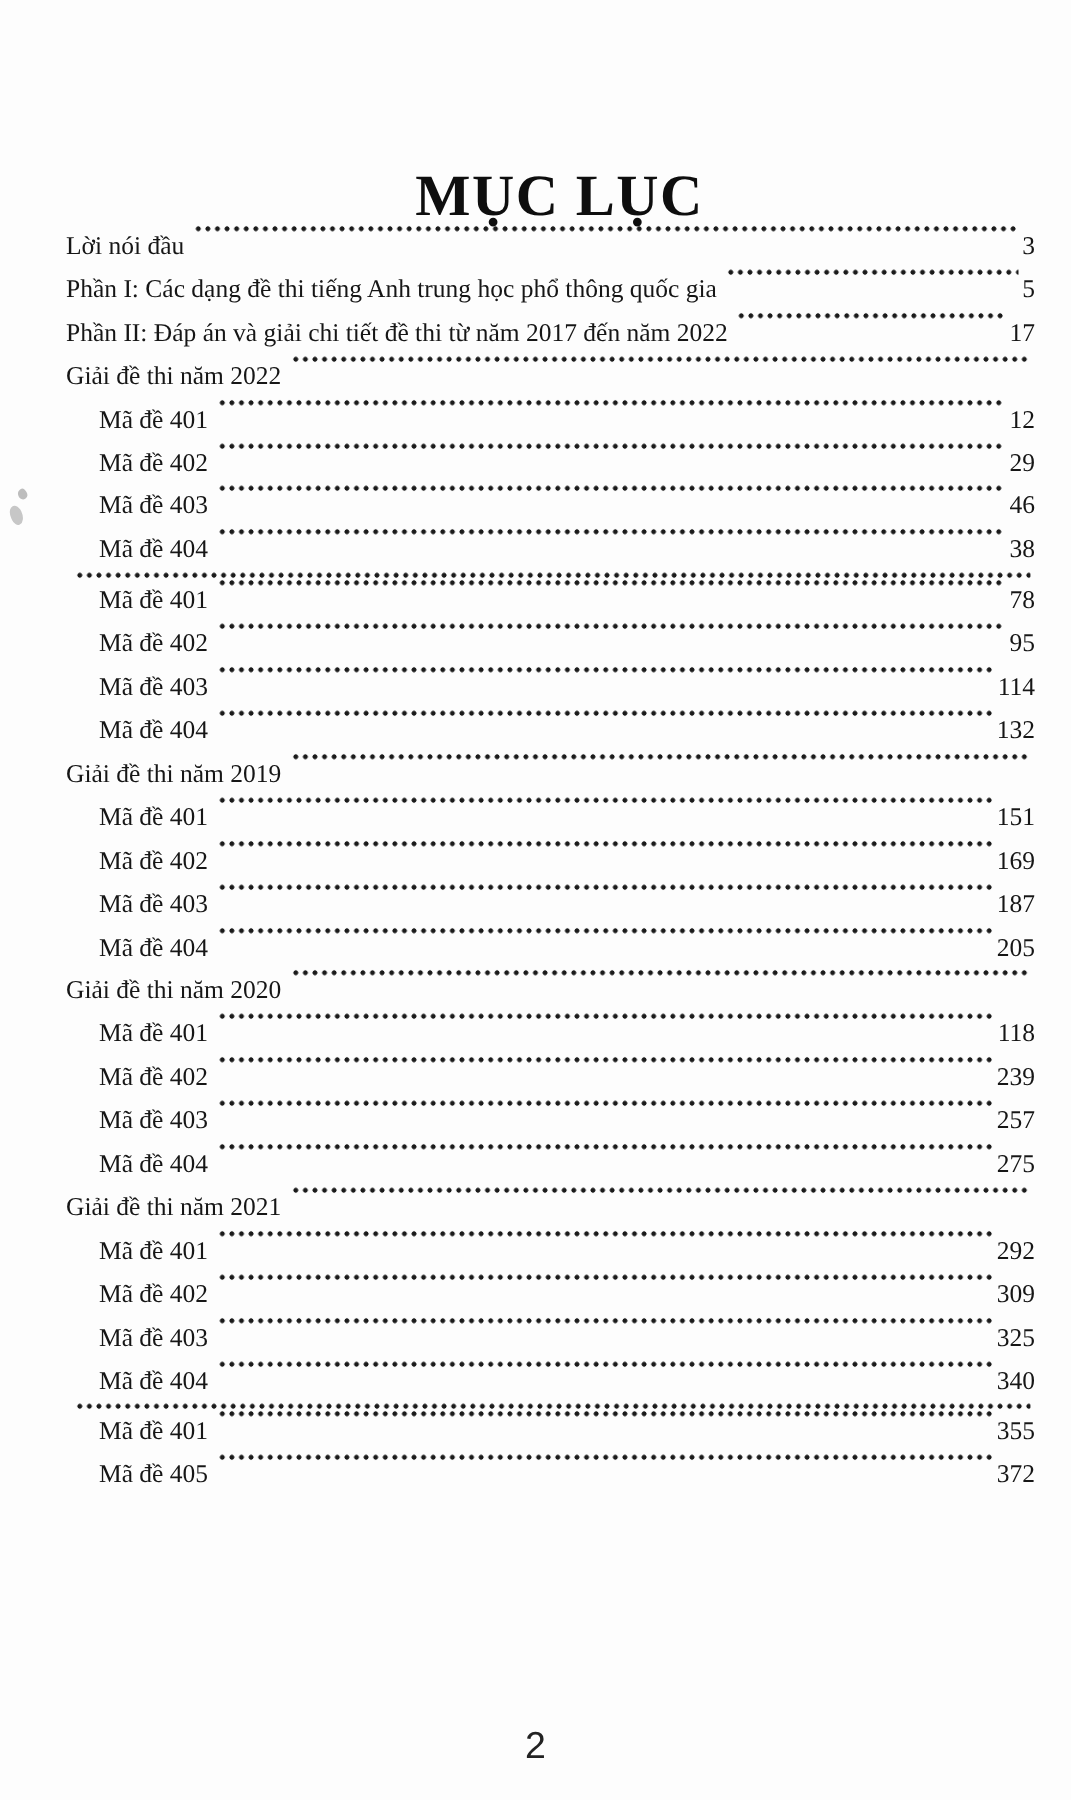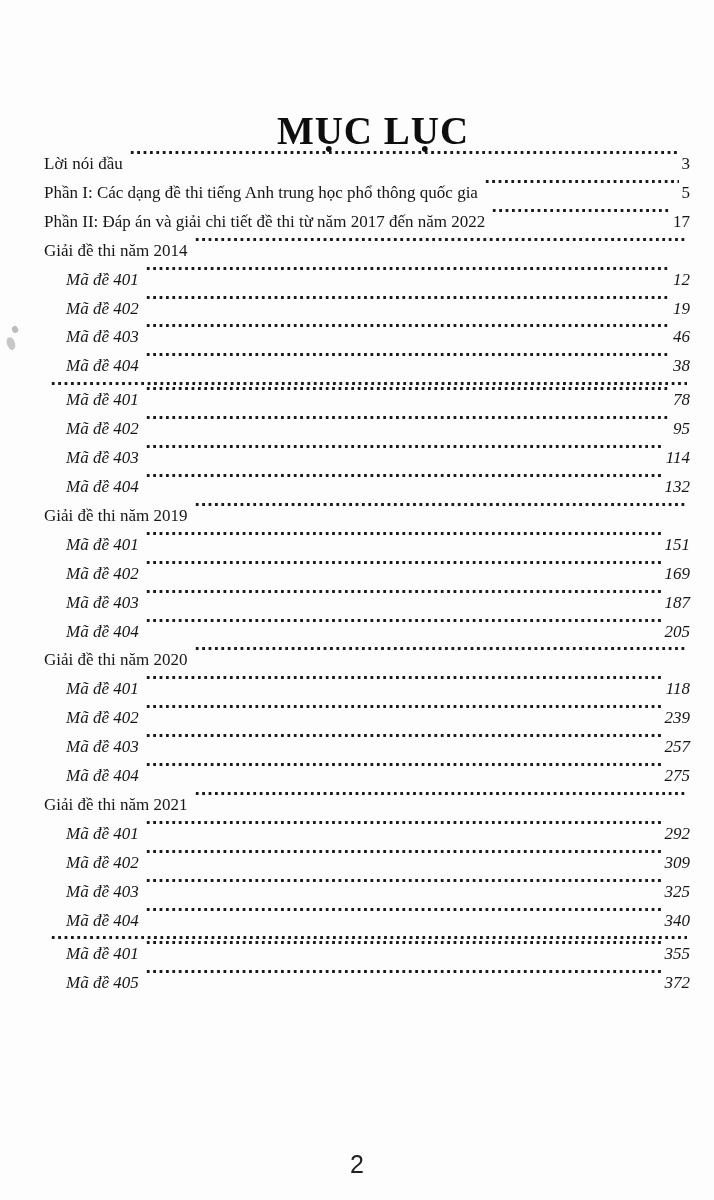--- a/index.html
+++ b/index.html
@@ -36,21 +36,20 @@
   }
   .toc-row {
     display: flex;
     align-items: flex-start;
     line-height: 28.9px;
     font-size: 17px;
     white-space: nowrap;
   }
   .toc-row.indent {
     padding-left: 22px;
-    font-style: italic;
   }
   .toc-label {
     flex: 0 0 auto;
   }
   .toc-dots {
     flex: 1 1 auto;
     min-width: 8px;
     height: 5px;
     margin-left: 6px;
     margin-right: 3px;
@@ -125,32 +124,32 @@
         <span class="toc-label">Phần I: Các dạng đề thi tiếng Anh trung học phổ thông quốc gia</span>
         <span class="toc-dots"></span>
         <span class="toc-page">5</span>
       </div>
       <div class="toc-row">
         <span class="toc-label">Phần II: Đáp án và giải chi tiết đề thi từ năm 2017 đến năm 2022</span>
         <span class="toc-dots"></span>
         <span class="toc-page">17</span>
       </div>
       <div class="toc-row">
-        <span class="toc-label">Giải đề thi năm 2014</span>
+        <span class="toc-label">Giải đề thi năm 2022</span>
         <span class="toc-dots"></span>
       </div>
       <div class="toc-row indent">
         <span class="toc-label">Mã đề 401</span>
         <span class="toc-dots"></span>
         <span class="toc-page">12</span>
       </div>
       <div class="toc-row indent">
         <span class="toc-label">Mã đề 402</span>
         <span class="toc-dots"></span>
-        <span class="toc-page">19</span>
+        <span class="toc-page">29</span>
       </div>
       <div class="toc-row indent">
         <span class="toc-label">Mã đề 403</span>
         <span class="toc-dots"></span>
         <span class="toc-page">46</span>
       </div>
       <div class="toc-row indent">
         <span class="toc-label">Mã đề 404</span>
         <span class="toc-dots"></span>
         <span class="toc-page">38</span>

